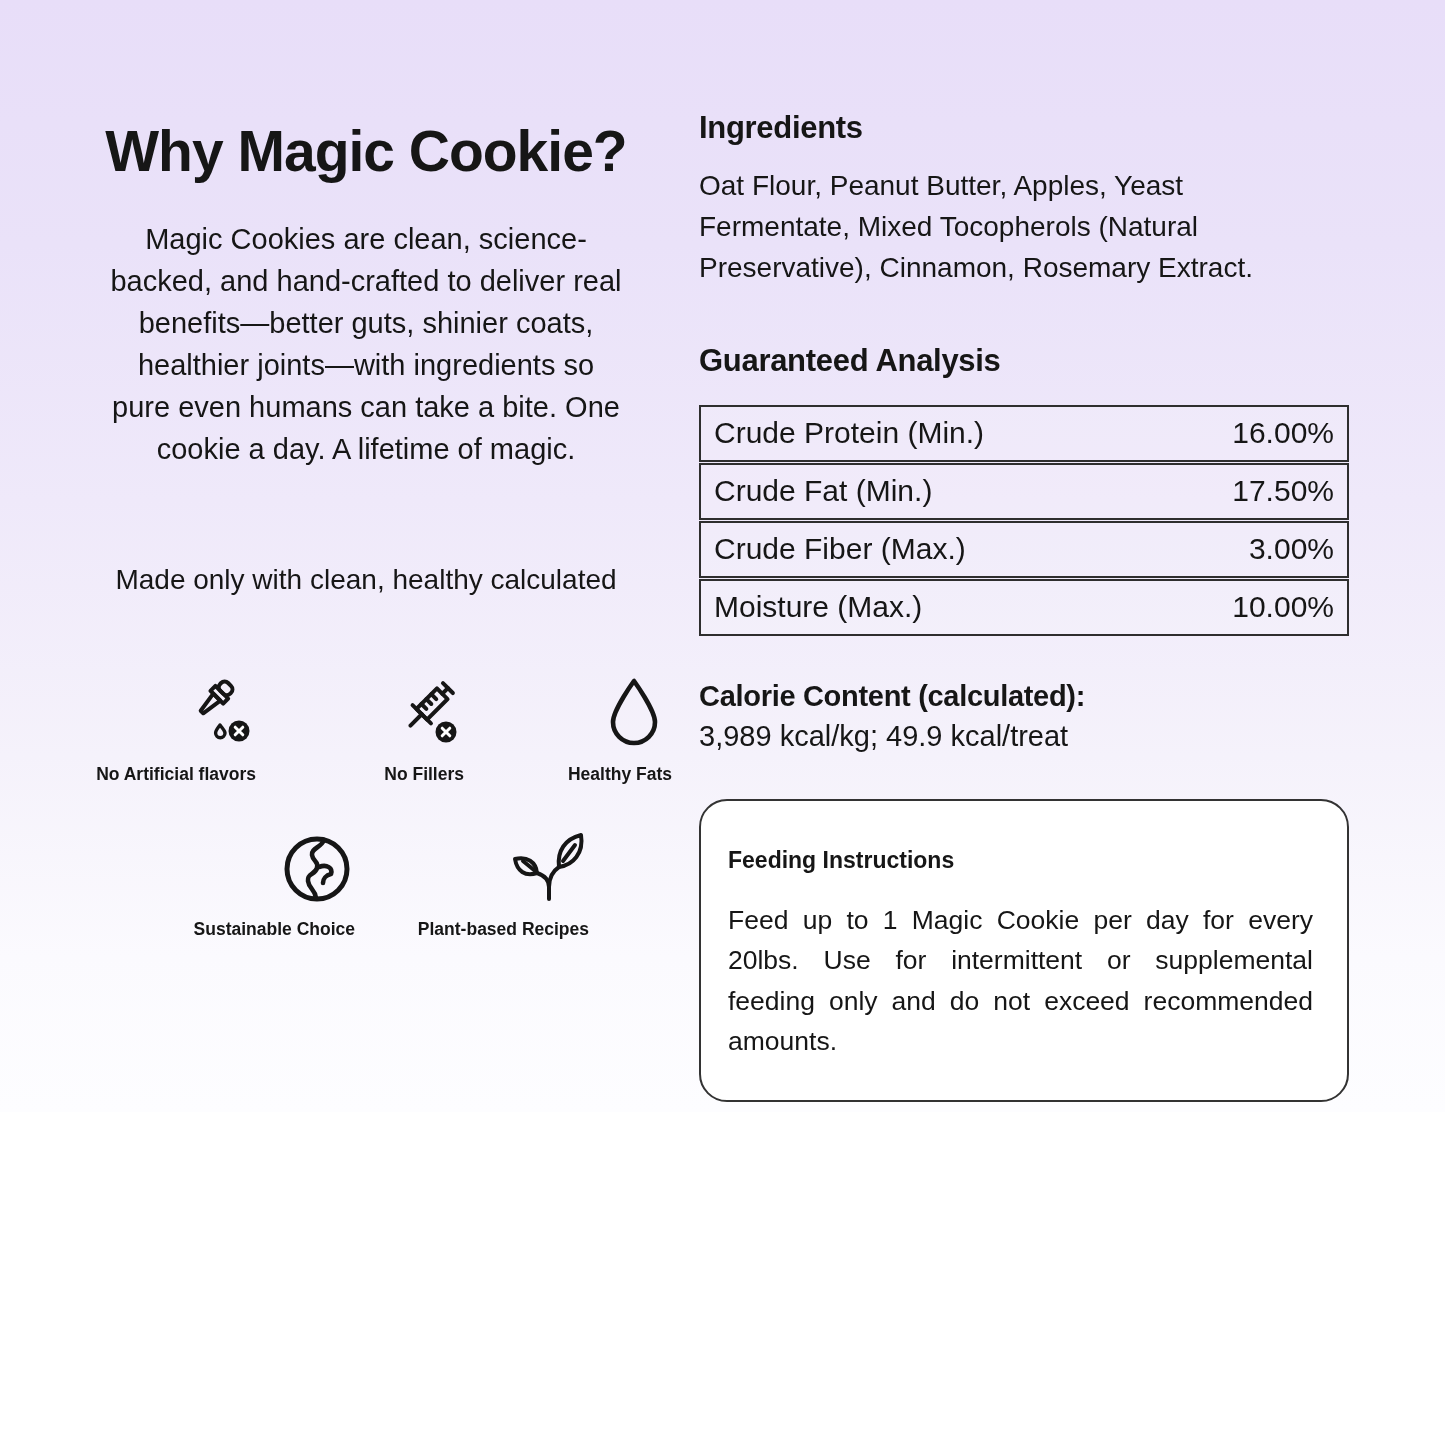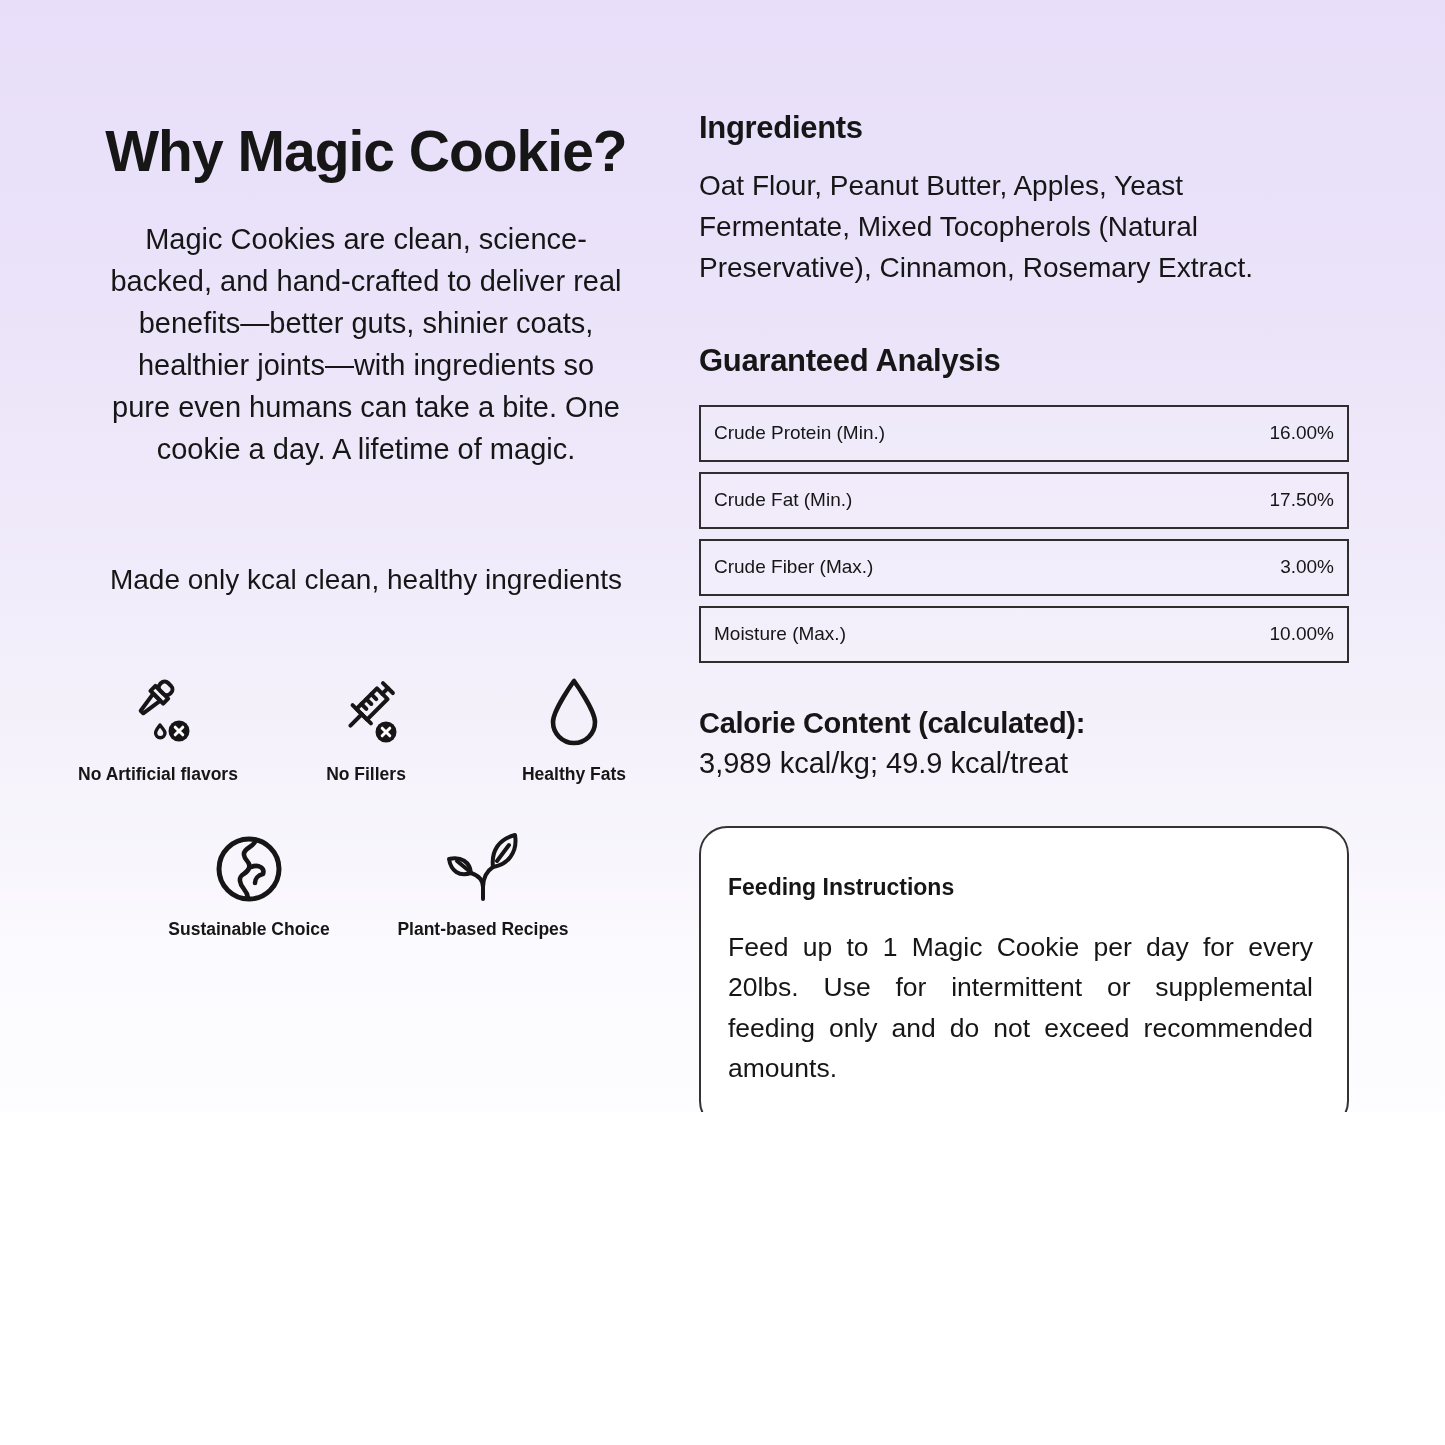--- a/index.html
+++ b/index.html
@@ -45,21 +45,21 @@
   }
   .feat-row.row2 {
     justify-content: center;
     gap: 22px;
     margin-top: 44px;
   }
   .feat {
     width: 196px;
     display: flex;
     flex-direction: column;
-    align-items: center;
+    align-items: flex-end;
   }
   .feat-row.row2 .feat { width: 212px; }
   .ficon { height: 76px; display:flex; align-items:flex-end; justify-content:center; }
   .flabel {
     margin-top: 14px;
     font-size: 17.5px;
     font-weight: 700;
     white-space: nowrap;
   }
 
@@ -88,22 +88,22 @@
     margin-bottom: 54px;
   }
   .h2.ga { margin-bottom: 26px; }
   .ga-row {
     height: 57px;
     border: 2px solid #2e2e2e;
     display: flex;
     align-items: center;
     justify-content: space-between;
     padding: 0 13px;
-    margin-bottom: 10px;
-    font-size: 19px;
+    margin-bottom: 1px;
+    font-size: 30px;
     background: rgba(255,255,255,0.12);
   }
   .cal-title {
     margin-top: 44px;
     font-size: 29px;
     font-weight: 800;
     letter-spacing: -0.3px;
   }
   .cal-value {
     margin-top: 7px;
@@ -134,21 +134,21 @@
 <div class="canvas">
 
   <section class="left-col">
     <h1 class="h1">Why Magic Cookie?</h1>
     <p class="desc">Magic Cookies are clean, science-
 backed, and hand-crafted to deliver real
 benefits—better guts, shinier coats,
 healthier joints—with ingredients so
 pure even humans can take a bite. One
 cookie a day. A lifetime of magic.</p>
-    <p class="sub">Made only kcal clean, healthy ingredients</p>
+    <p class="sub">Made only with clean, healthy calculated</p>
 
     <div class="feat-row row1">
 
       <div class="feat">
         <span class="ficon">
           <svg width="76" height="76" viewBox="0 0 76 76" fill="none">
             <g transform="rotate(45 34 26)" stroke="#161616" stroke-width="4" stroke-linecap="round" stroke-linejoin="round">
               <rect x="27" y="4" width="14" height="11" rx="5"></rect>
               <rect x="25" y="15" width="18" height="7"></rect>
               <path d="M29 22 h10 l-3.2 21 h-3.6 Z"></path>

